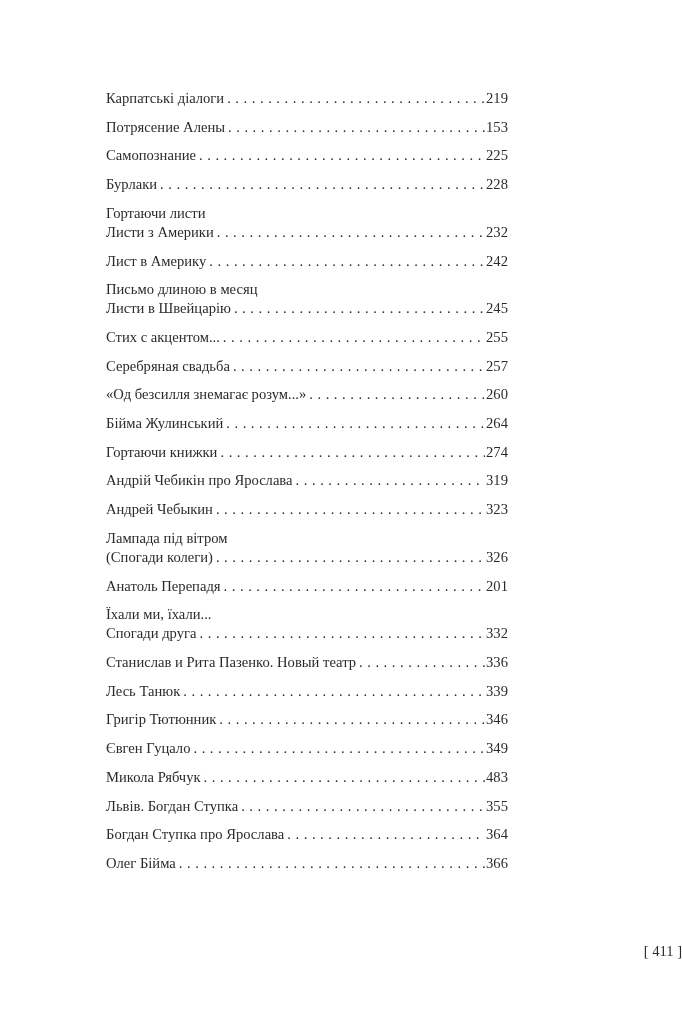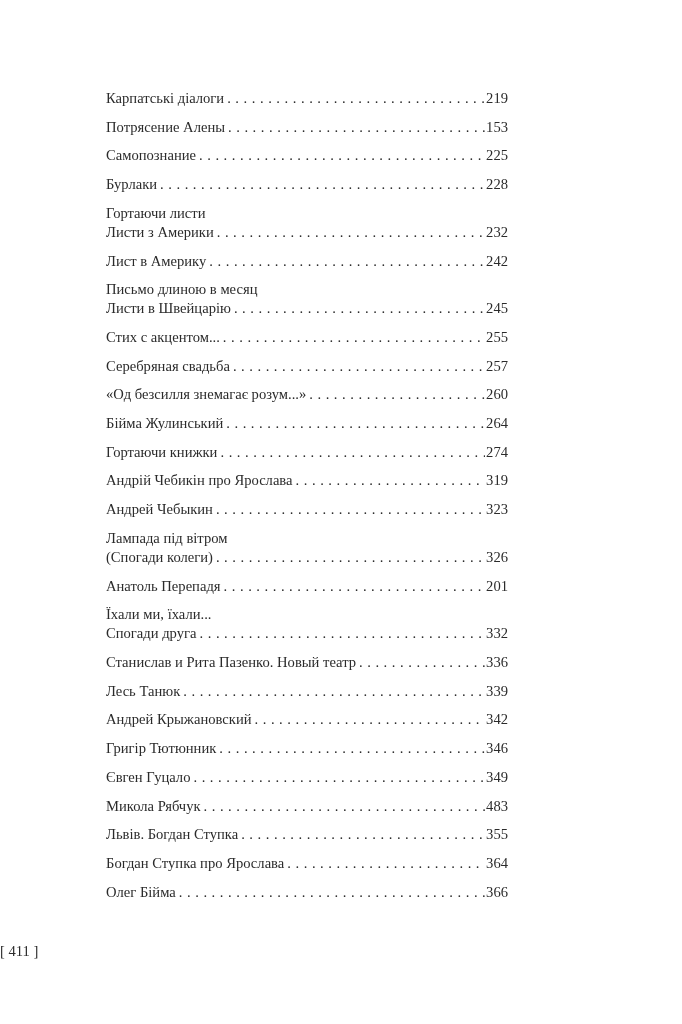--- a/index.html
+++ b/index.html
@@ -19,23 +19,23 @@
   .line .t { flex: 0 0 auto; }
   .line .t.it { }
   .line .leader {
     flex: 1 1 auto; overflow: hidden; margin: 0 1px 0 3px; letter-spacing: 4.4px;
     color: #2b2b2b;
   }
   .line .leader::before {
     content: ". . . . . . . . . . . . . . . . . . . . . . . . . . . . . . . . . . . . . . . . . . . . . . . . . . . . . . . . . . . . . . . . .";
     letter-spacing: 0px; word-spacing: 0.9px;
   }
-  .line .pg { flex: 0 0 auto; text-align: right; min-width: 22px; }
+  .line .pg { flex: 0 0 auto; text-align: center; min-width: 22px; }
   .folio {
-    position: absolute; left: 0; width: 682px; top: 943px; text-align: left;
+    position: absolute; left: 0; width: 682px; top: 943px; text-align: right;
     font-family: "Liberation Serif", serif; font-size: 14.6px; color: #2b2b2b;
   }
 </style>
 </head>
 <body>
 
 <div class="page">
   <div class="toc" id="toc">
       <div class="entry">
         <div class="line">
@@ -177,27 +177,20 @@
       </div>
       <div class="entry">
         <div class="line">
           <span class="t">Лесь Танюк</span>
           <span class="leader"></span>
           <span class="pg">339</span>
         </div>
       </div>
       <div class="entry">
         <div class="line">
-          <span class="t">Андрей Крыжановский</span>
-          <span class="leader"></span>
-          <span class="pg">342</span>
-        </div>
-      </div>
-      <div class="entry">
-        <div class="line">
           <span class="t">Григір Тютюнник</span>
           <span class="leader"></span>
           <span class="pg">346</span>
         </div>
       </div>
       <div class="entry">
         <div class="line">
           <span class="t">Євген Гуцало</span>
           <span class="leader"></span>
           <span class="pg">349</span>

